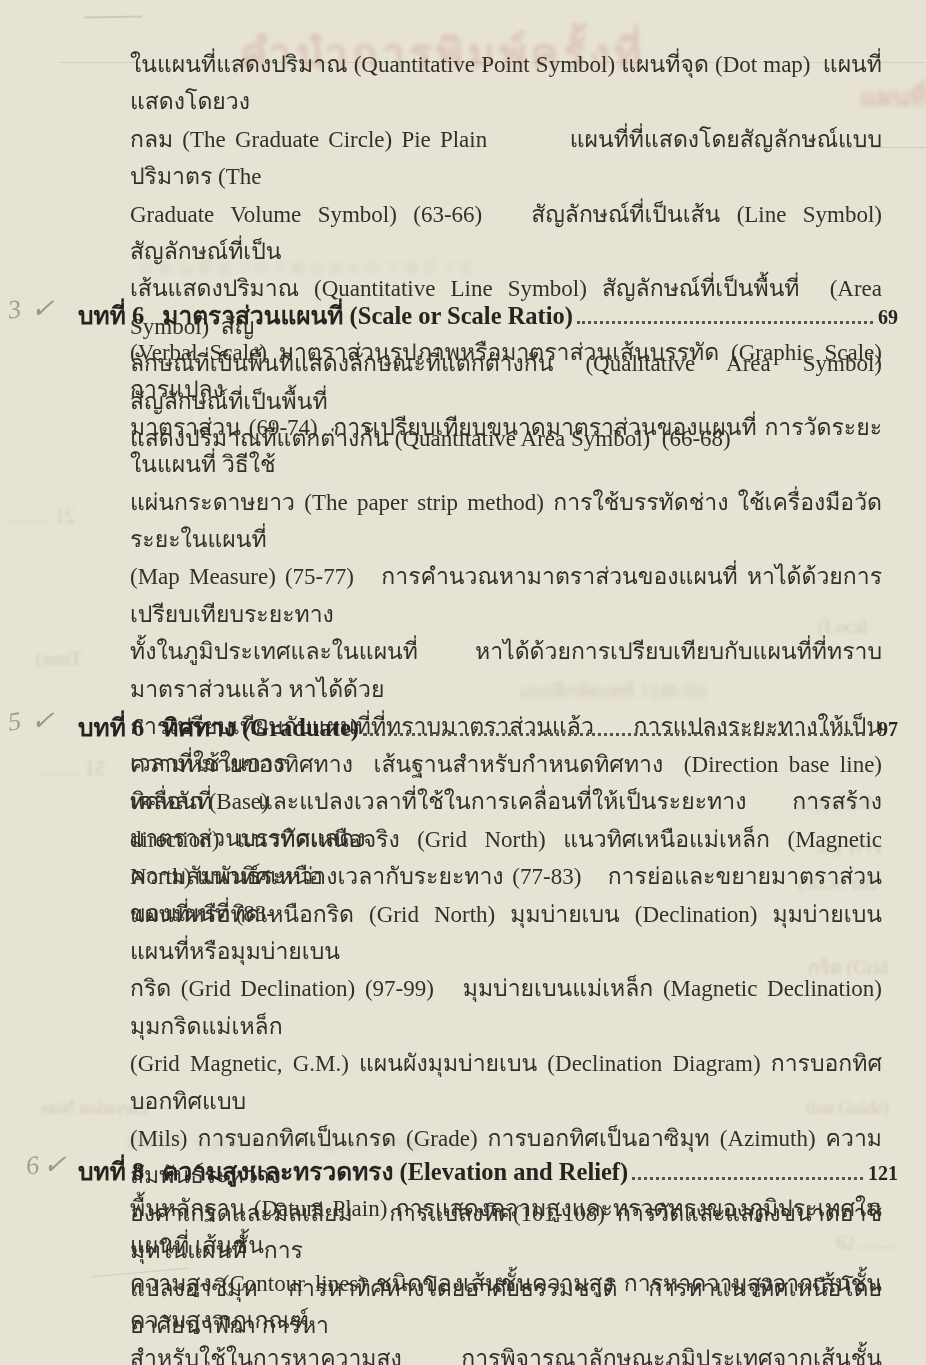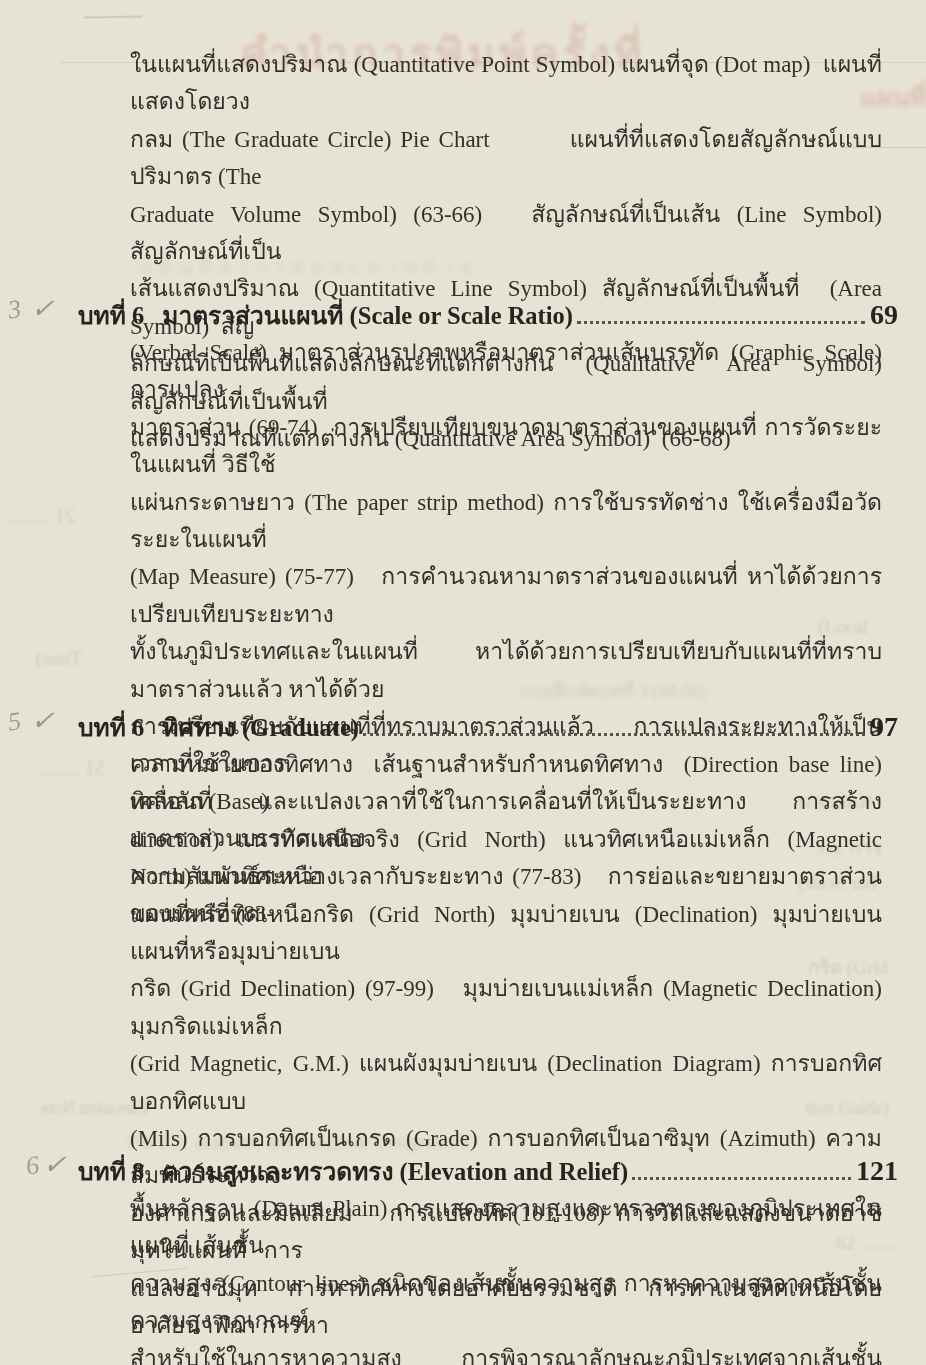--- a/index.html
+++ b/index.html
@@ -63,21 +63,21 @@
   }
   .h6{top:296px;} .h7{top:708px;} .h8{top:1152px;}
   .b6{top:334px;} .b7{top:746px;} .b8{top:1190px;}
   .chap-label{flex:0 0 auto;}
   .chap-title{flex:0 0 auto;margin-left:18px;text-align:right;}
   .leader{
     flex:1 1 auto;height:.68em;margin:0 5px 0 4px;
     border-bottom:3px dotted #57534a;
     min-width:30px;
   }
-  .chap-page{flex:0 0 auto;font-size:28px;}
+  .chap-page{flex:0 0 auto;font-size:20px;}
   
   .margin-note{
     position:absolute;left:-70px;top:-4px;
     font-size:26px;color:#97927f;font-weight:normal;
     font-style:italic;display:flex;gap:10px;align-items:baseline;
     opacity:.85;
   }
   .h8 .margin-note{left:-52px;gap:4px;}
   .note-num{transform:rotate(-8deg);}
   .note-check{color:#8e8a79;font-size:28px;transform:rotate(3deg);}
@@ -104,21 +104,21 @@
   <div class="ghost g9">แบบฝึกหัดบทที่ 3 (48-50)</div>
   <div class="ghost mirror g10">Elevation Note</div>
   <div class="ghost g11">tion Guide)</div>
   <div class="ghost g12">(56-57)   (Latitude and Longitude Designation)</div>
   <div class="ghost g13">62 ........</div>
   <div class="ghost g14">แผนที่อากาศและภาพถ่าย</div>
   <div class="ghost pink g15">แผนที่</div>
 
   <div class="block cont-block">
     <div class="textline">ในแผนที่แสดงปริมาณ (Quantitative Point Symbol) แผนที่จุด (Dot map)  แผนที่แสดงโดยวง</div>
-    <div class="textline">กลม (The Graduate Circle) Pie Chart         แผนที่ที่แสดงโดยสัญลักษณ์แบบปริมาตร (The</div>
+    <div class="textline">กลม (The Graduate Circle) Pie Plain         แผนที่ที่แสดงโดยสัญลักษณ์แบบปริมาตร (The</div>
     <div class="textline">Graduate Volume Symbol) (63-66)   สัญลักษณ์ที่เป็นเส้น (Line Symbol) สัญลักษณ์ที่เป็น</div>
     <div class="textline">เส้นแสดงปริมาณ (Quantitative Line Symbol) สัญลักษณ์ที่เป็นพื้นที่  (Area Symbol)  สัญ</div>
     <div class="textline">ลักษณ์ที่เป็นพื้นที่แสดงลักษณะที่แตกต่างกัน (Qualitative Area Symbol) สัญลักษณ์ที่เป็นพื้นที่</div>
     <div class="textline">แสดงปริมาณที่แตกต่างกัน (Quantitative Area Symbol)  (66-68)</div>
   </div>
 
   <div class="chap-head h6">
     <span class="margin-note">
       <span class="note-num">3</span>
       <span class="note-check">✓</span>

